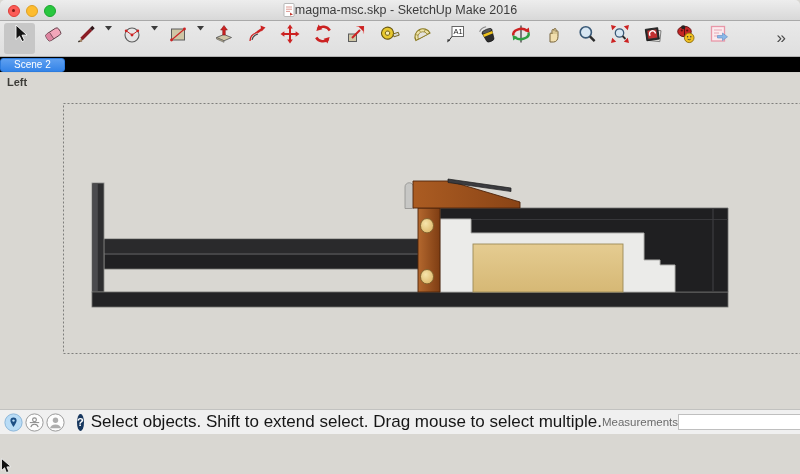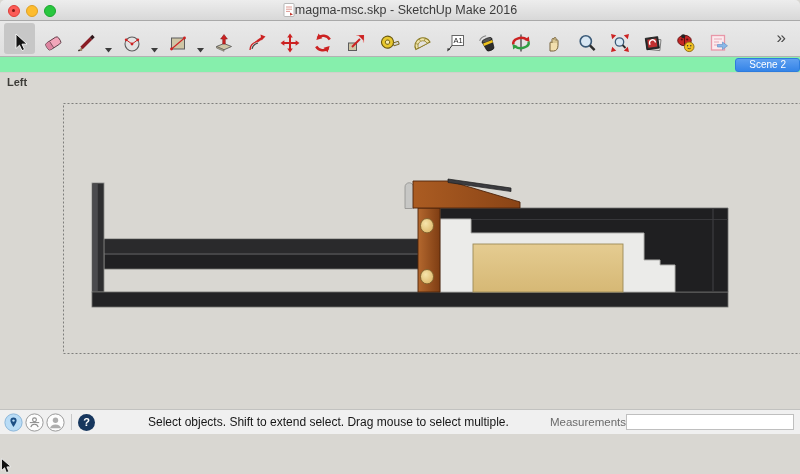--- a/index.html
+++ b/index.html
@@ -24,53 +24,53 @@
   .title-group{display:flex;align-items:center;}
   .title-text{font-size:12.5px;color:#3c3c3c;}
   
   .toolbar{
     height:35px;border-bottom:1px solid #b2b2b2;
     background:linear-gradient(#e9e9e9,#dfdfdf);
     display:flex;align-items:center;padding:0 4px;gap:2px;
   }
   .tool{
     width:31px;height:31px;border:none;background:transparent;padding:0;
-    display:flex;align-items:flex-end;justify-content:center;border-radius:3px;
+    display:flex;align-items:flex-start;justify-content:center;border-radius:3px;
   }
   .tool.pressed{background:#c7c7c7;}
   .tool.caret{width:11px;}
   .tool svg{display:block;}
   .overflow-btn{
     margin-left:auto;border:none;background:transparent;
     font-size:17px;color:#4a4a4a;padding:0 10px 2px 0;line-height:30px;
   }
   
   .scene-strip{
-    height:15px;border-bottom:1px solid #d2d0cb;background:#86efac;
-    display:flex;align-items:center;justify-content:flex-end;
+    height:15px;border-bottom:1px solid #d2d0cb;background:#000000;
+    display:flex;align-items:center;justify-content:flex-start;
   }
   .scene-pill{
     border:1px solid #2e7cdd;border-radius:3px;
     background:linear-gradient(#5fa0f0,#3584e8);
     color:#fff;font-size:10px;line-height:11px;padding:0 13px 1px;
   }
   
   .viewport{position:relative;height:336px;background:#d9d7d2;}
   .view-label{position:absolute;left:7px;top:3px;font-size:11px;font-weight:700;color:#3d3c38;}
   .model-svg{position:absolute;left:0;top:0;}
   
   .statusbar{
     height:24px;border-top:1px solid #c2c2c0;background:#f0f0f0;
     display:flex;align-items:center;padding:0 6px 0 4px;
   }
   .sicon{width:19px;height:19px;margin-right:2px;background:transparent;border:none;padding:0;display:flex;align-items:center;justify-content:center;}
   .sb-divider{width:1px;height:16px;background:#c8c8c8;margin:0 6px 0 4px;}
   .help-circle{width:17px;height:17px;border-radius:50%;background:#17375e;color:#fff;
     font-size:11px;font-weight:700;display:flex;align-items:center;justify-content:center;border:none;padding:0;margin-right:7px;}
-  .sb-message{font-size:12px;color:#161616;white-space:nowrap;margin-left:46px;}
+  .sb-message{font-size:17px;color:#161616;white-space:nowrap;}
   .meas-label{margin-left:auto;font-size:11.5px;color:#6b6b6b;}
   .meas-input{width:160px;height:14px;border:1px solid #bfbfbf;background:#fff;font-size:11px;padding:0 3px;}
   .cursor-arrow{position:absolute;left:0;top:458px;z-index:50;pointer-events:none;}
 </style>
 </head>
 <body>
 
 <div class="titlebar">
   <div class="lights">
     <div class="light red"></div>

